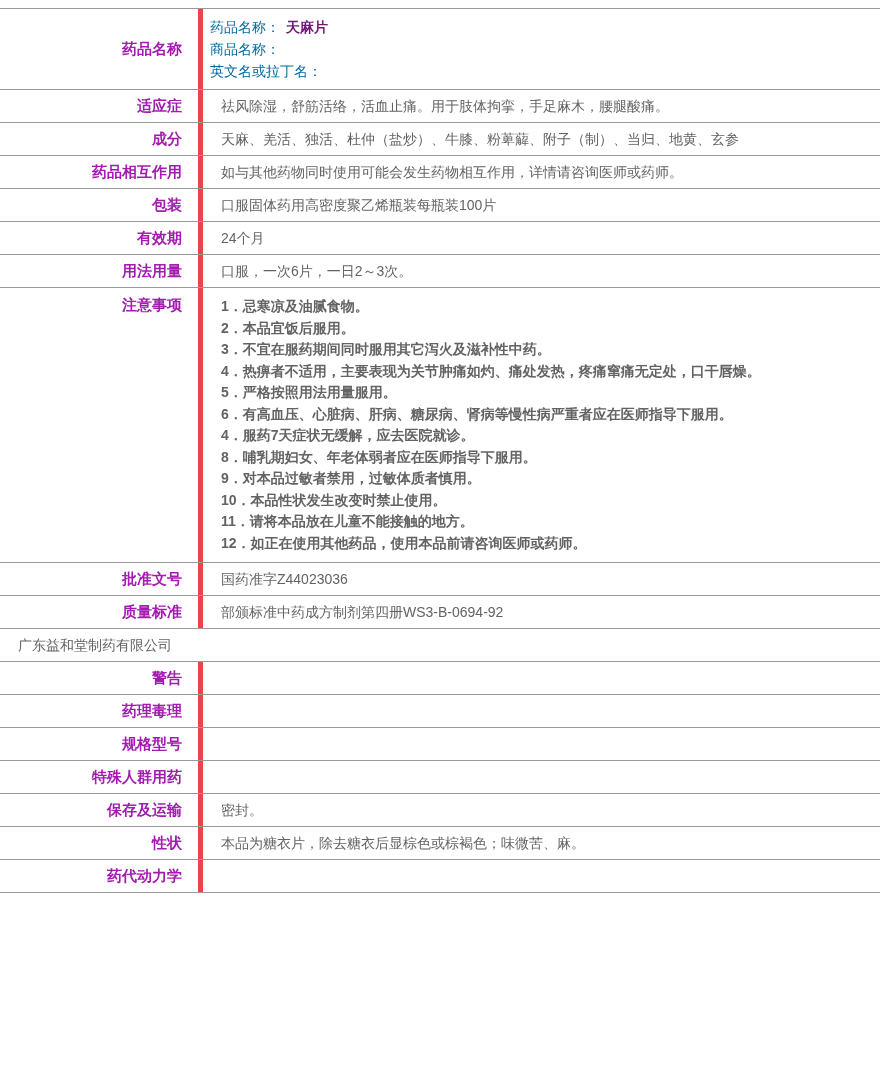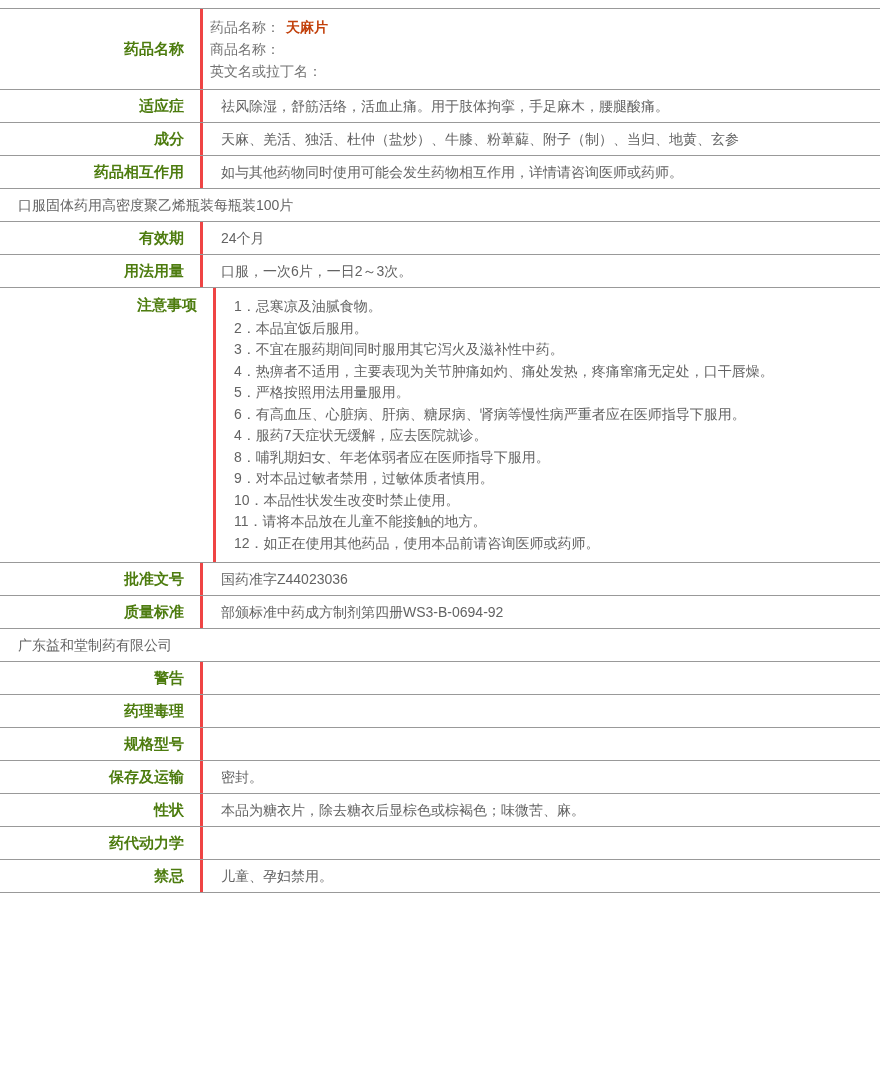--- a/index.html
+++ b/index.html
@@ -21,28 +21,28 @@
   .row {
     display: flex;
     border-bottom: 1px solid #999999;
     min-height: 33px;
     box-sizing: border-box;
   }
   .label-cell {
     flex: 0 0 203px;
     width: 203px;
     box-sizing: border-box;
-    border-right: 3px solid #ef4444;
+    border-right: 5px solid #ef4444;
     display: flex;
     align-items: center;
     justify-content: flex-end;
     padding-right: 16px;
     font-size: 15px;
     font-weight: bold;
-    color: #4d7c0f;
+    color: #a21caf;
     padding-left: 30px;
   }
   .content-cell {
     flex: 1;
     display: flex;
     align-items: center;
     box-sizing: border-box;
     padding: 5px 14px 5px 18px;
     font-size: 14px;
     color: #636363;
@@ -50,35 +50,35 @@
   }
   
   .row-name {
     min-height: 75px;
   }
   .row-name .content-cell {
     display: block;
     padding: 7px 14px 7px 7px;
     line-height: 22px;
   }
-  .name-field-label { color: #737373; }
-  .name-field-value { color: #c2410c; font-weight: bold; padding-left: 6px; }
+  .name-field-label { color: #0369a1; }
+  .name-field-value { color: #701a75; font-weight: bold; padding-left: 6px; }
   
   .row-list {
     min-height: 260px;
   }
   .row-list .label-cell {
     align-items: flex-start;
     padding-top: 8px;
-    margin-left: 13px;
   }
   .row-list .content-cell {
     display: block;
     padding: 8px 14px 8px 18px;
     line-height: 21.5px;
+    font-weight: bold;
   }
 </style>
 </head>
 <body>
 
 <div class="drug-table">
 
   <div class="row row-name">
     <div class="label-cell">药品名称</div>
     <div class="content-cell">
@@ -103,20 +103,21 @@
     <div class="label-cell">成分</div>
     <div class="content-cell">天麻、羌活、独活、杜仲（盐炒）、牛膝、粉萆薢、附子（制）、当归、地黄、玄参</div>
   </div>
 
   <div class="row">
     <div class="label-cell">药品相互作用</div>
     <div class="content-cell">如与其他药物同时使用可能会发生药物相互作用，详情请咨询医师或药师。</div>
   </div>
 
   <div class="row">
+    <div class="label-cell">包装</div>
     <div class="content-cell">口服固体药用高密度聚乙烯瓶装每瓶装100片</div>
   </div>
 
 
   <div class="row">
     <div class="label-cell">有效期</div>
     <div class="content-cell">24个月</div>
   </div>
 
   <div class="row">
@@ -164,34 +165,34 @@
   <div class="row">
     <div class="label-cell">药理毒理</div>
     <div class="content-cell"></div>
   </div>
 
   <div class="row">
     <div class="label-cell">规格型号</div>
     <div class="content-cell"></div>
   </div>
 
+  <div class="row">
+    <div class="label-cell">特殊人群用药</div>
+    <div class="content-cell"></div>
+  </div>
 
   <div class="row">
     <div class="label-cell">保存及运输</div>
     <div class="content-cell">密封。</div>
   </div>
 
   <div class="row">
     <div class="label-cell">性状</div>
     <div class="content-cell">本品为糖衣片，除去糖衣后显棕色或棕褐色；味微苦、麻。</div>
   </div>
 
   <div class="row">
     <div class="label-cell">药代动力学</div>
     <div class="content-cell"></div>
   </div>
 
-  <div class="row">
-    <div class="label-cell">禁忌</div>
-    <div class="content-cell">儿童、孕妇禁用。</div>
-  </div>
 
 </div>
 
 </body></html>

